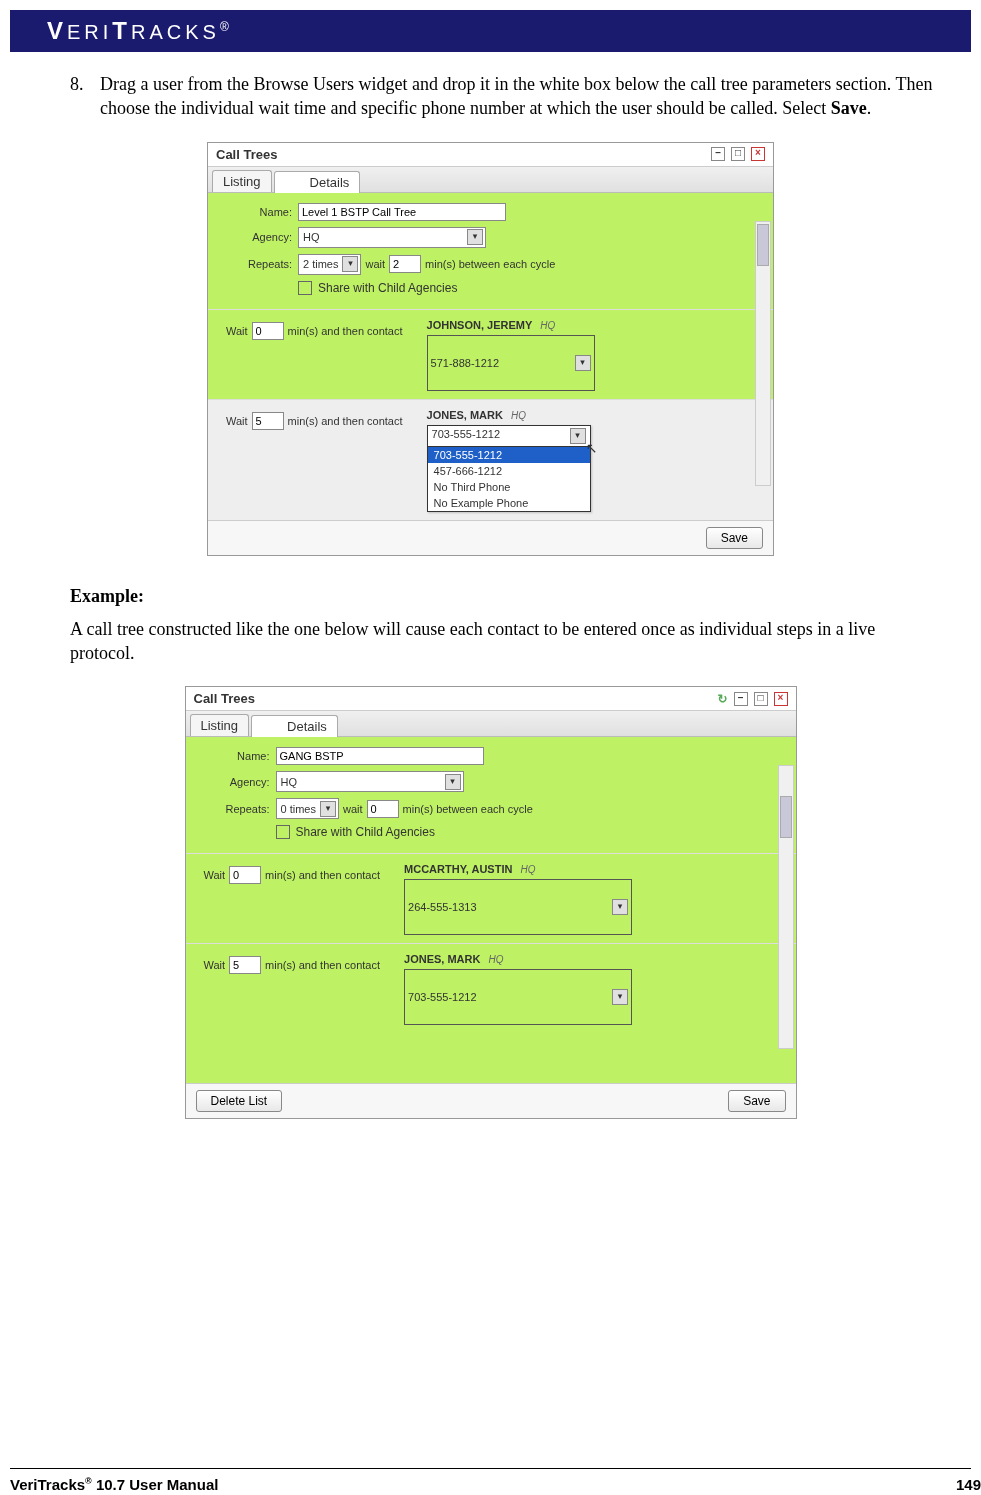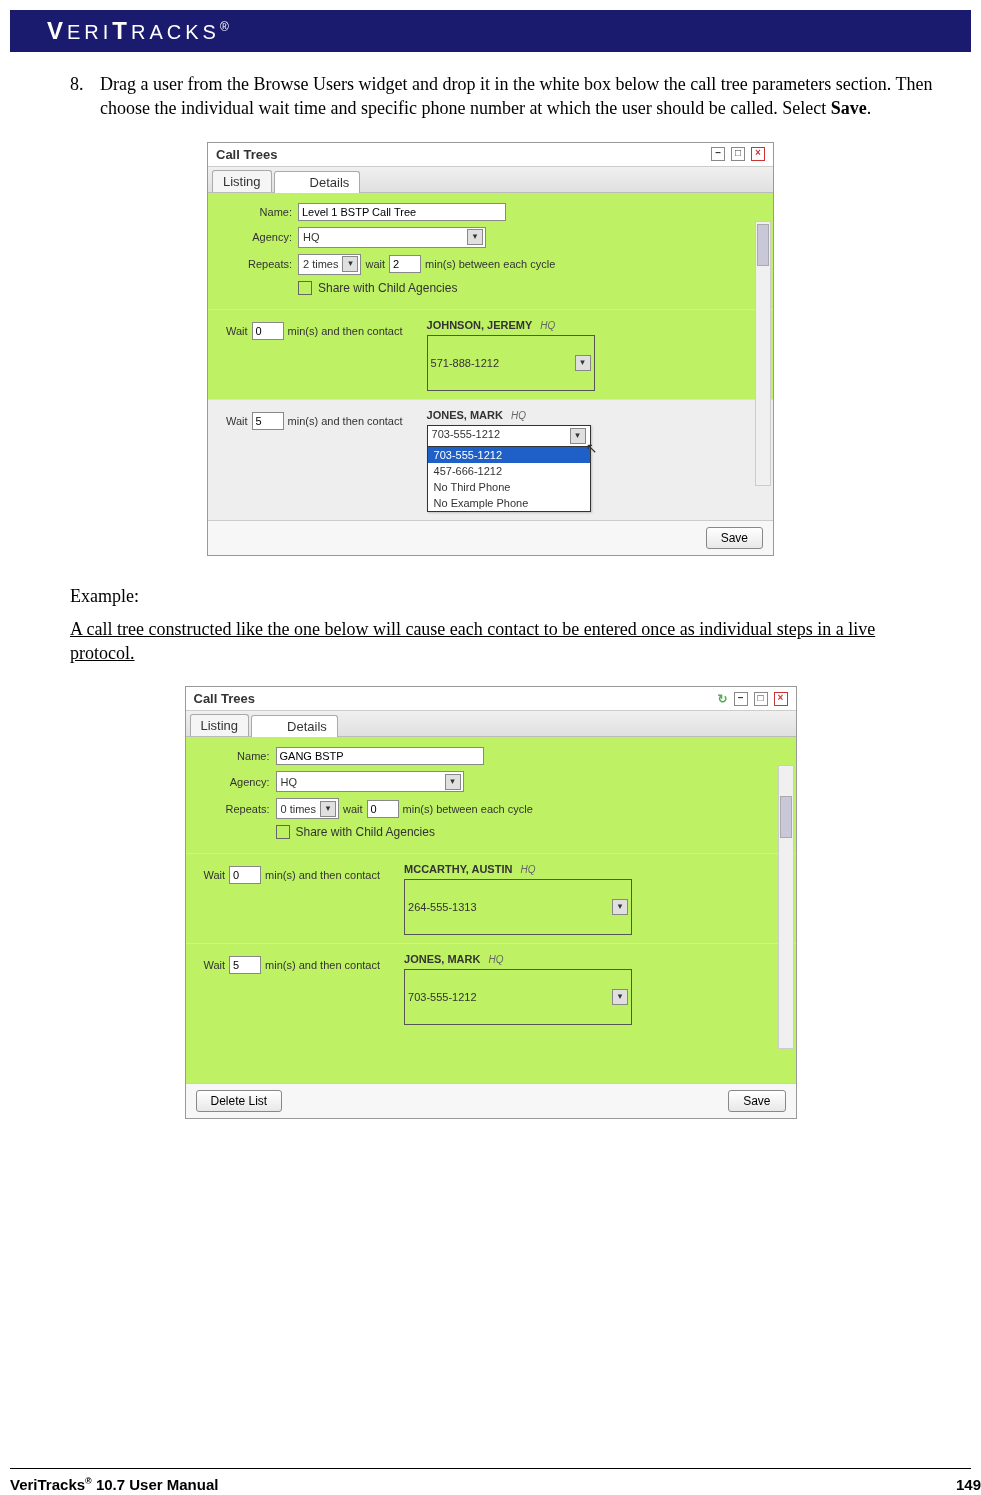--- a/index.html
+++ b/index.html
@@ -50,29 +50,28 @@
   }
   .step-num {
     width: 30px;
     flex-shrink: 0;
   }
   .step-text {
     flex: 1;
   }
   .strong { font-weight: bold; }
   .example-heading {
-    font-weight: normal;
+    font-weight: bold;
     margin: 30px 70px 10px 70px;
     font-size: 18px;
   }
   .example-text {
     margin: 0 40px 15px 70px;
     font-size: 18px;
     line-height: 1.35;
-    text-decoration: underline;
   }
   
   .widget {
     margin: 21px auto 10px auto;
     border: 1px solid #999;
     background: #bef264;
     font-family: Verdana, Geneva, sans-serif;
     font-size: 12px;
     color: #333;
     position: relative;

